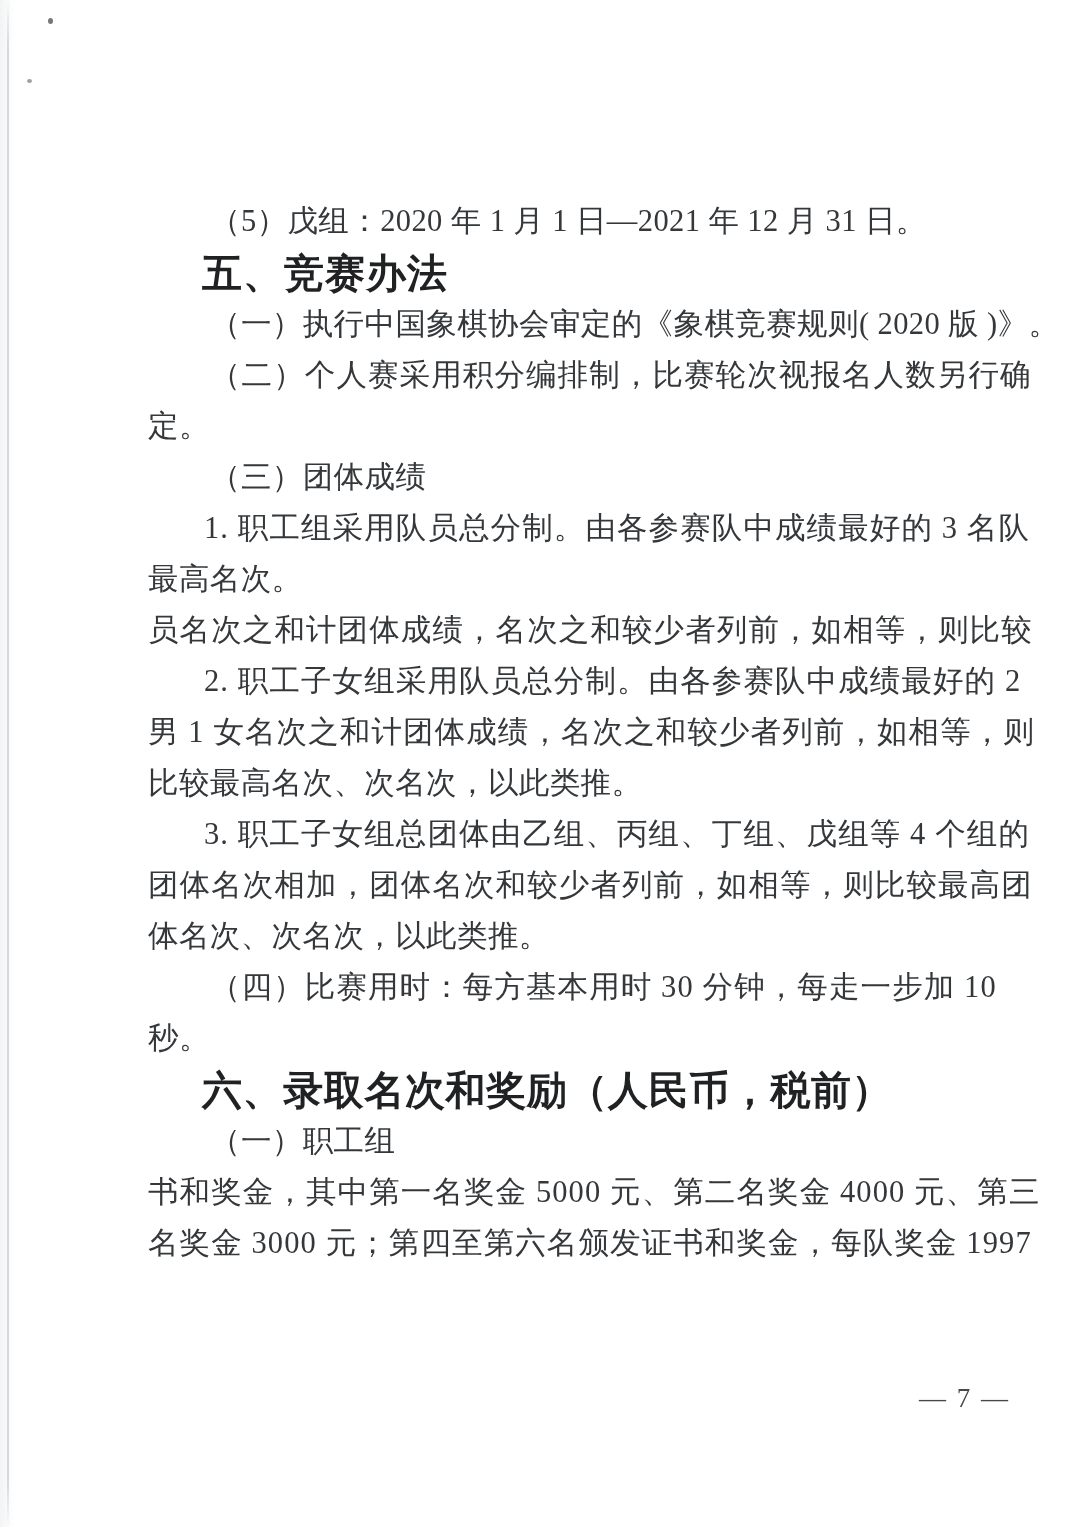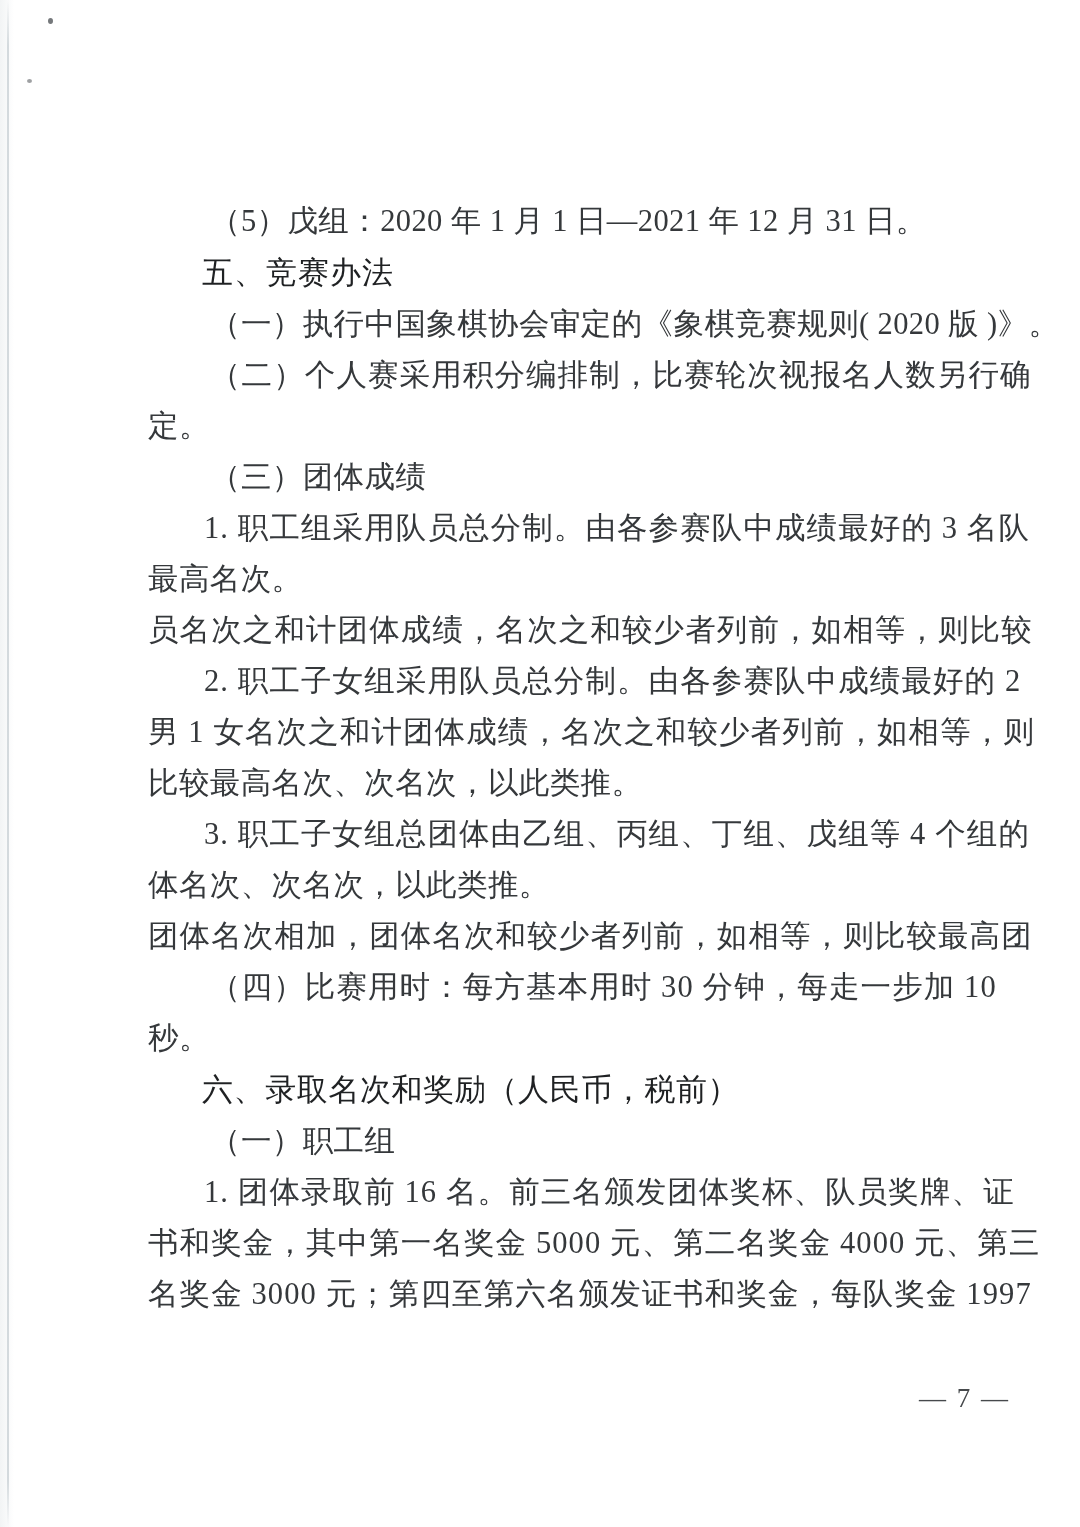--- a/index.html
+++ b/index.html
@@ -68,22 +68,22 @@
   
   .ln.indent { text-indent: 62px; }
   .ln.indent-one { text-indent: 56px; }
 
   
   .ln.wide { letter-spacing: 1.1px; text-align: right; }
 
   
   .heading {
     font-family: "Liberation Sans", "DejaVu Sans", sans-serif;
-    font-weight: normal;
-    font-size: 31px;
+    font-weight: bold;
+    font-size: 40px;
     line-height: 52px;
     letter-spacing: 1px;
     color: #1f2123;
     text-indent: 54px;
     white-space: pre;
   }
   .heading.h-six { letter-spacing: .6px; }
 
   
   .page-number {
@@ -122,31 +122,30 @@
 
     <div class="ln indent-one wide">1. 职工组采用队员总分制。由各参赛队中成绩最好的 3 名队</div>
     <div class="ln">最高名次。</div>
     <div class="ln wide">员名次之和计团体成绩，名次之和较少者列前，如相等，则比较</div>
 
     <div class="ln indent-one wide">2. 职工子女组采用队员总分制。由各参赛队中成绩最好的 2</div>
     <div class="ln wide">男 1 女名次之和计团体成绩，名次之和较少者列前，如相等，则</div>
     <div class="ln">比较最高名次、次名次，以此类推。</div>
 
     <div class="ln indent-one wide">3. 职工子女组总团体由乙组、丙组、丁组、戊组等 4 个组的</div>
+    <div class="ln wide">团体名次相加，团体名次和较少者列前，如相等，则比较最高团</div>
     <div class="ln">体名次、次名次，以此类推。</div>
-    <div class="ln wide">团体名次相加，团体名次和较少者列前，如相等，则比较最高团</div>
 
     <div class="ln indent wide">（四）比赛用时：每方基本用时 30 分钟，每走一步加 10</div>
     <div class="ln">秒。</div>
 
     <div class="heading h-six">六、录取名次和奖励（人民币，税前）</div>
 
     <div class="ln indent">（一）职工组</div>
 
-    <div class="ln indent-one wide">1. 团体录取前 16 名。前三名颁发团体奖杯、队员奖牌、证</div>
     <div class="ln wide">书和奖金，其中第一名奖金 5000 元、第二名奖金 4000 元、第三</div>
     <div class="ln wide">名奖金 3000 元；第四至第六名颁发证书和奖金，每队奖金 1997</div>
 
   </div>
 
   <div class="page-number">— 7 —</div>
 
 </div>
 
 </body></html>

